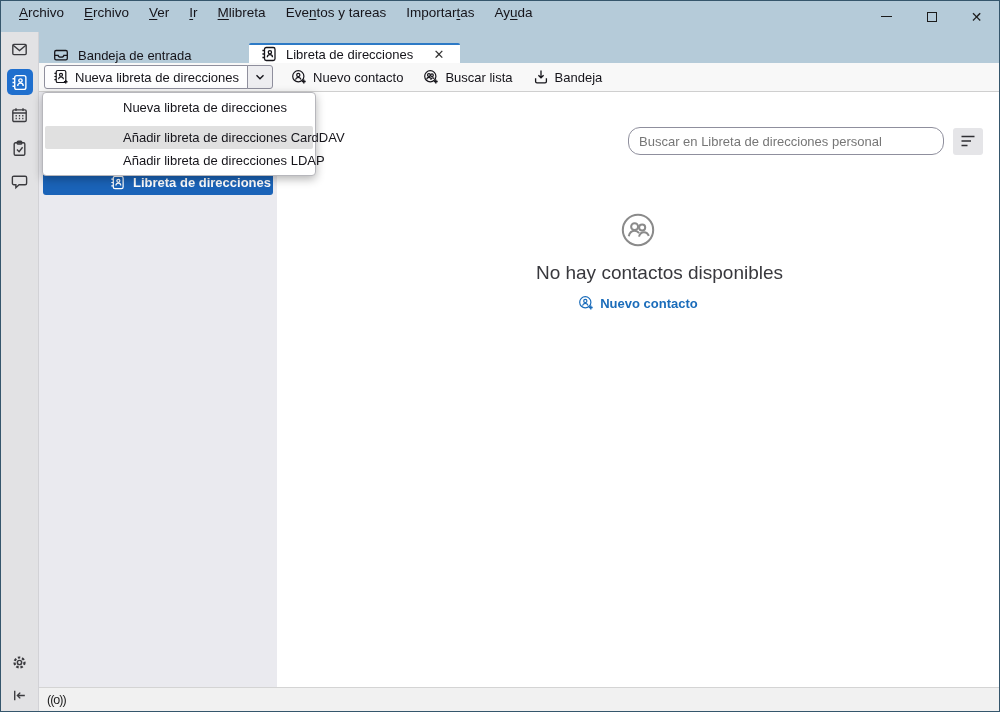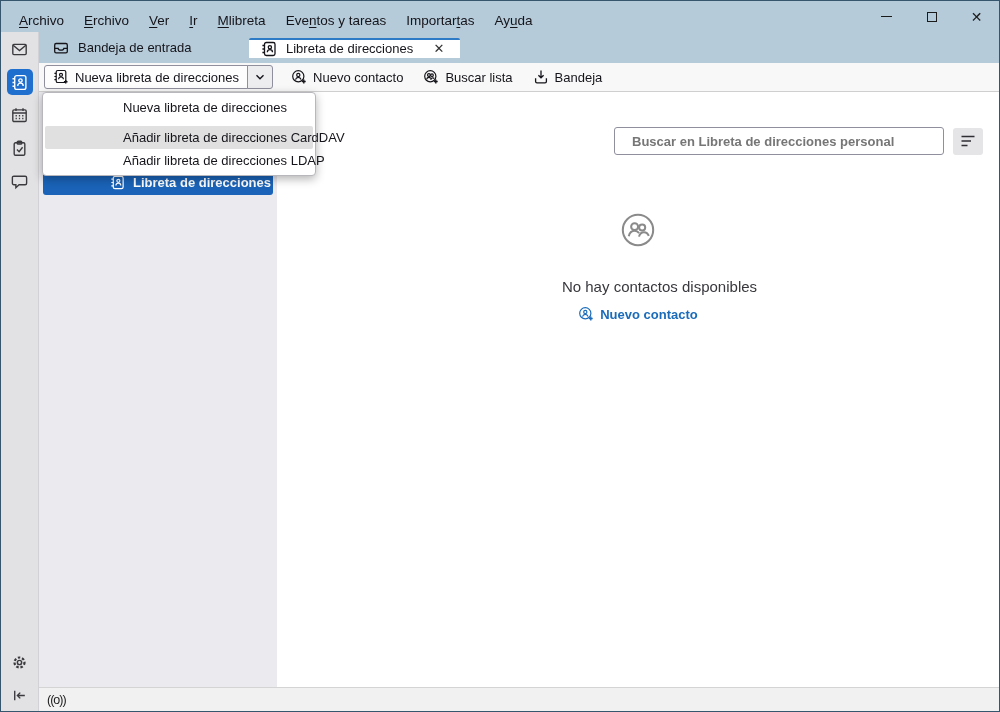--- a/index.html
+++ b/index.html
@@ -3,39 +3,39 @@
 <meta charset="utf-8">
 <style>
   html,body{margin:0;padding:0;background:#9aa7b0;}
   .window{
     width:1000px;height:712px;box-sizing:border-box;position:relative;
     border:1px solid #35566c;background:#fff;overflow:hidden;
     font-family:"Liberation Sans",sans-serif;color:#15141a;
     -webkit-font-smoothing:antialiased;
   }
   
-  .menubar{height:31px;background:#b5cbd9;display:flex;align-items:flex-end;
+  .menubar{height:31px;background:#b5cbd9;display:flex;align-items:flex-start;
     padding-left:8px;font-size:13.5px;}
   .menu-item{padding:4px 10px;cursor:default;white-space:nowrap;}
   .accel{text-decoration:underline;text-underline-offset:2px;}
   .win-controls{margin-left:auto;display:flex;height:31px;}
   .win-btn{width:45px;height:31px;display:grid;place-items:center;color:#1b1b1b;font-size:13px;}
   .min-glyph{display:block;width:11px;height:0;border-top:1.6px solid #1b1b1b;}
   .max-glyph{display:block;width:10px;height:10px;border:1.4px solid #1b1b1b;box-sizing:border-box;}
   .close-glyph{font-size:14px;line-height:1;}
   
   .body-row{display:flex;height:680px;}
   .spaces{width:38px;background:#e2e2e4;border-right:1px solid #d2d2d6;
     display:flex;flex-direction:column;align-items:center;padding:4px 0;gap:7px;box-sizing:border-box;}
   .space-btn{width:26px;height:26px;border-radius:5px;display:grid;place-items:center;color:#3b3b3f;}
   .space-btn.active{background:#1f6fce;color:#fff;}
   .spaces .spacer{flex:1;}
   .right-col{flex:1;display:flex;flex-direction:column;min-width:0;}
   
-  .tabstrip{height:31px;background:#b5cbd9;display:flex;align-items:center;padding-left:2px;}
+  .tabstrip{height:31px;background:#b5cbd9;display:flex;align-items:flex-end;padding-left:2px;}
   .tab{display:flex;align-items:center;gap:9px;padding:0 12px;font-size:13px;box-sizing:border-box;}
   .tab.inactive{width:208px;}
   .tab.active{width:211px;background:#fff;border-top:2.5px solid #2d7ac6;
     border-radius:2px 2px 0 0;padding-top:0;}
   .tab-close{margin-left:auto;width:18px;height:18px;display:grid;place-items:center;
     font-size:13px;color:#333;border-radius:3px;}
   
   .toolbar{height:28px;background:#f8f8f8;border-bottom:1px solid #cfcfcf;
     display:flex;align-items:center;padding:0 5px;font-size:13px;gap:4px;}
   .split-btn{display:flex;height:24px;margin-right:6px;}
@@ -46,27 +46,27 @@
   .tb-btn{display:flex;align-items:center;gap:6px;padding:3px 8px;border-radius:3px;}
   .icon{display:inline-grid;place-items:center;line-height:0;}
   
   .content-row{flex:1;display:flex;min-height:0;}
   .abook-pane{width:238px;background:#eaeaef;box-sizing:border-box;padding-top:78px;}
   .ab-item{height:25px;margin:0 4px 2px;border-radius:3px;display:flex;align-items:center;
     gap:8px;padding-left:67px;font-size:13px;white-space:nowrap;overflow:hidden;}
   .ab-item.selected{background:#1a63b8;color:#fff;font-weight:bold;}
   .main-pane{flex:1;background:#fff;position:relative;}
   .search-row{display:flex;justify-content:flex-end;align-items:center;gap:9px;padding:35px 16px 0 0;}
-  .search-input{width:294px;height:26px;border:1px solid #8f8f9d;border-radius:3px;
-    padding:0 17px;font-size:13px;font-family:"Liberation Sans",sans-serif;color:#15141a;background:#fff;font-weight:bold;}
+  .search-input{width:294px;height:26px;border:1px solid #8f8f9d;border-radius:12px;
+    padding:0 10px;font-size:13px;font-family:"Liberation Sans",sans-serif;color:#15141a;background:#fff;}
   .search-input::placeholder{color:#767676;}
   .sort-btn{width:30px;height:27px;background:#e5e5e8;border-radius:3px;display:grid;place-items:center;color:#2f2f33;}
   .empty-state{position:absolute;left:0;right:0;top:120px;text-align:center;}
   .empty-icon{color:#8a8a8a;}
-  .empty-title{margin-top:26px;font-size:15px;color:#38383d;padding-left:43px;}
+  .empty-title{margin-top:10px;font-size:19px;color:#38383d;padding-left:43px;}
   .empty-link{margin-top:11px;display:inline-flex;align-items:center;gap:6px;
     color:#1a6cba;font-size:13px;font-weight:bold;cursor:pointer;}
   
   .statusbar{height:24px;background:#f1f1f1;border-top:1px solid #d4d4d4;
     display:flex;align-items:center;padding-left:8px;font-size:12.5px;color:#1b1b1b;}
   .status-glyph{letter-spacing:-1px;}
   
   .dropdown{position:absolute;left:41px;top:91px;width:272px;background:#fff;
     border:1px solid #b7b7bc;border-radius:4px;box-shadow:0 3px 10px rgba(0,0,0,.3);
     padding:3px 0;z-index:20;font-size:13px;}

